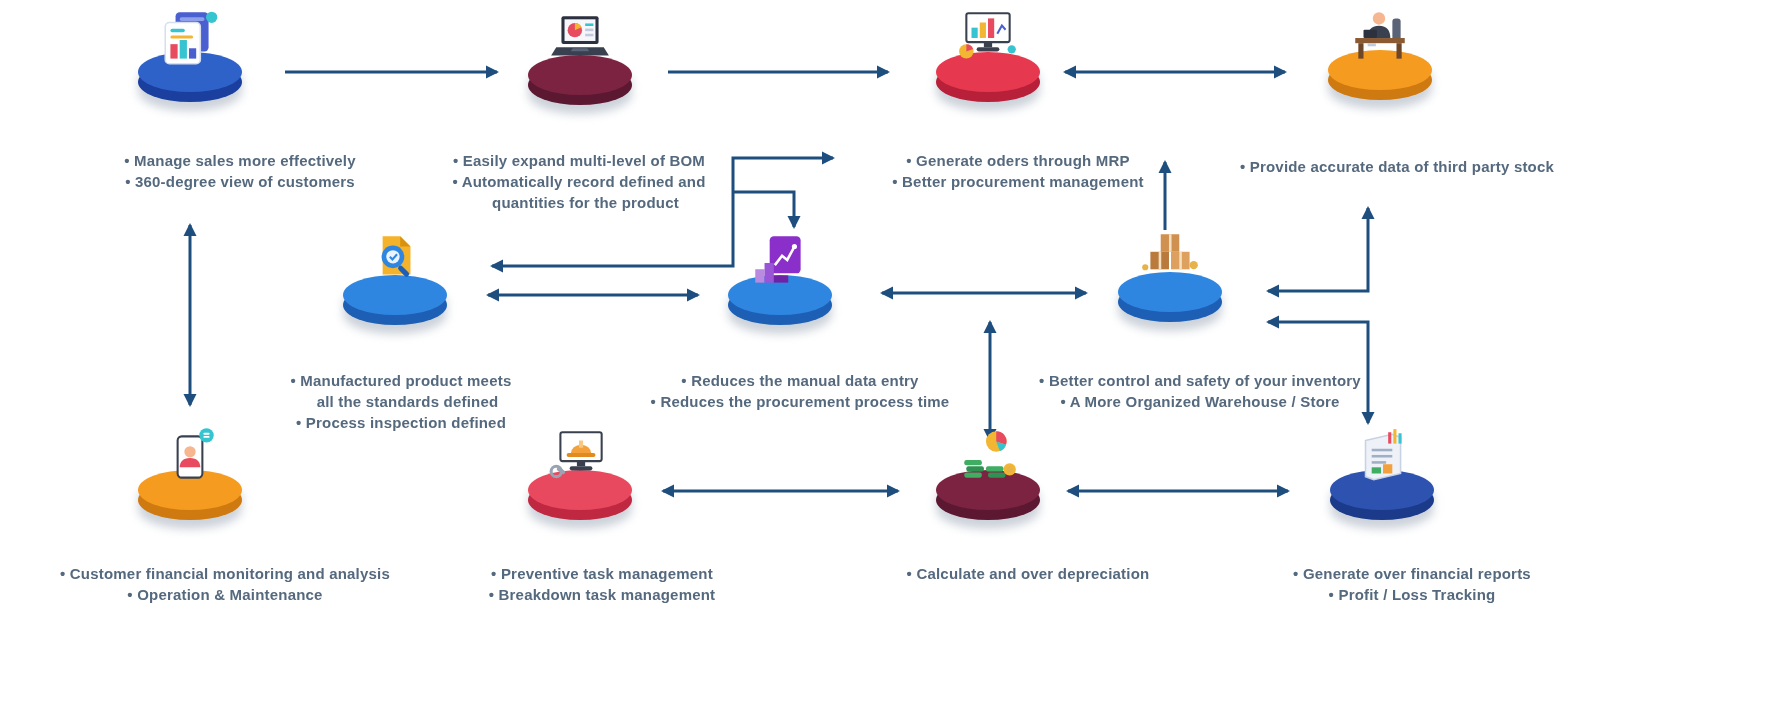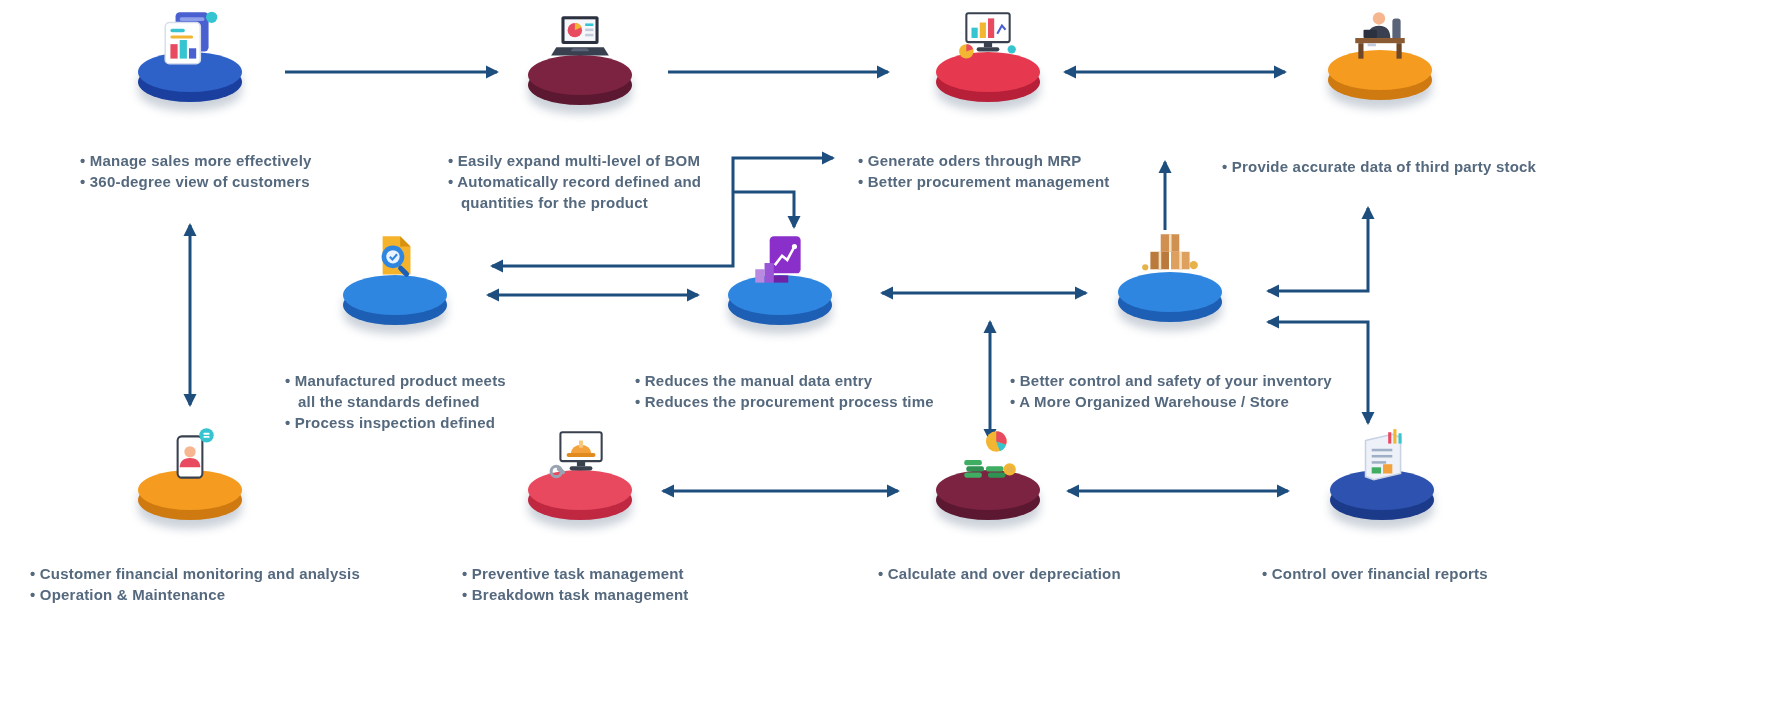--- a/index.html
+++ b/index.html
@@ -15,21 +15,21 @@
   .connections path{stroke:var(--arrow);stroke-width:3;fill:none;}
   #ah path{fill:var(--arrow);stroke:none;}
   
   .node{position:absolute;width:110px;display:flex;flex-direction:column;align-items:center;}
   .icon{width:66px;height:58px;position:relative;z-index:2;margin-bottom:-16px;}
   .icon svg{width:100%;height:100%;display:block;}
   .disc{position:relative;width:104px;height:52px;filter:drop-shadow(0 9px 5px rgba(110,125,150,.35));}
   .disc::before{content:"";position:absolute;left:0;top:10px;width:104px;height:40px;border-radius:50%;background:var(--rim);}
   .disc::after{content:"";position:absolute;left:0;top:0;width:104px;height:40px;border-radius:50%;background:var(--top);}
   
-  .bullets{position:absolute;color:var(--text);font-size:15px;font-weight:600;line-height:1.4;letter-spacing:.2px;}
+  .bullets{position:absolute;color:var(--text);font-size:15px;font-weight:600;line-height:1.4;letter-spacing:.2px;text-align:center;}
   .bullet{padding-left:13px;text-indent:-13px;}
 </style>
 </head>
 <body>
 
 <div class="canvas" style="--arrow: #1d4e7e; --text: #55697e;">
 
   <svg class="connections" width="1770" height="705" viewBox="0 0 1770 705">
     <defs>
       <marker id="ah" viewBox="0 0 10 10" refX="8.5" refY="5" markerWidth="4.5" markerHeight="4.5" orient="auto-start-reverse">
@@ -271,16 +271,17 @@
   <div class="bullets" style="left:462px;top:563px;width:280px">
     <div class="bullet">• Preventive task management</div>
     <div class="bullet">• Breakdown task management</div>
   </div>
 
   <div class="bullets" style="left:878px;top:563px;width:300px">
     <div class="bullet">• Calculate and over depreciation</div>
   </div>
 
   <div class="bullets" style="left:1262px;top:563px;width:300px">
-    <div class="bullet">• Control over financial reports</div>
+    <div class="bullet">• Generate over financial reports</div>
+    <div class="bullet">• Profit / Loss Tracking</div>
   </div>
 
 </div>
 
 </body></html>

